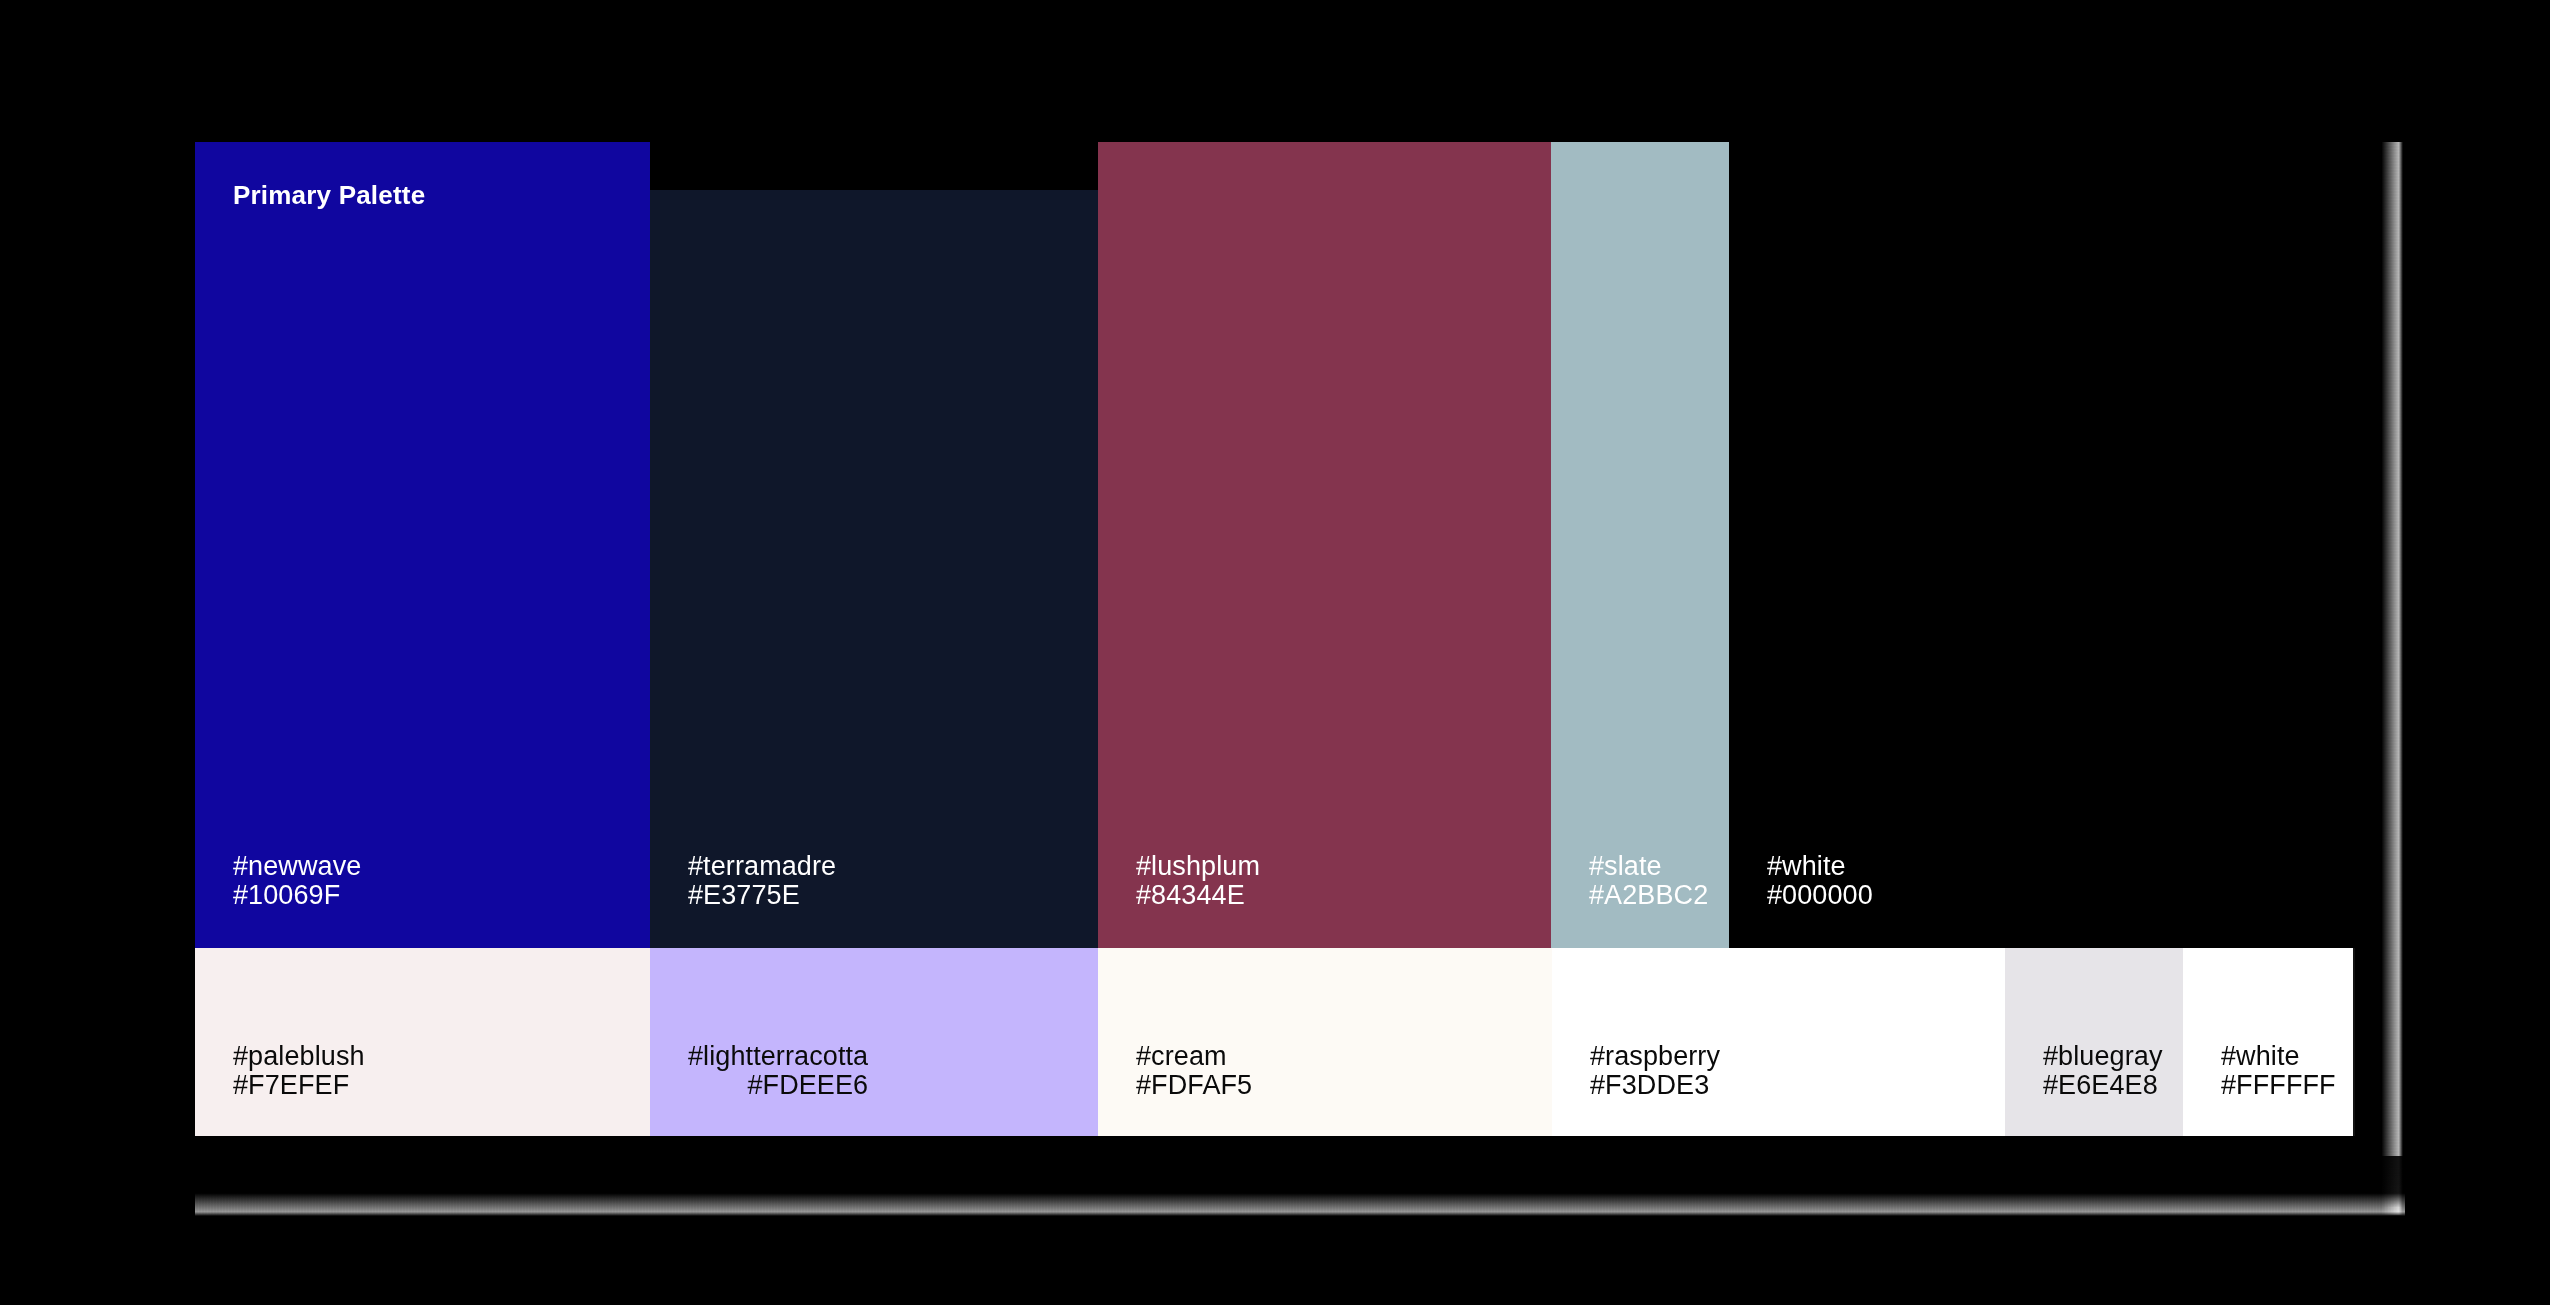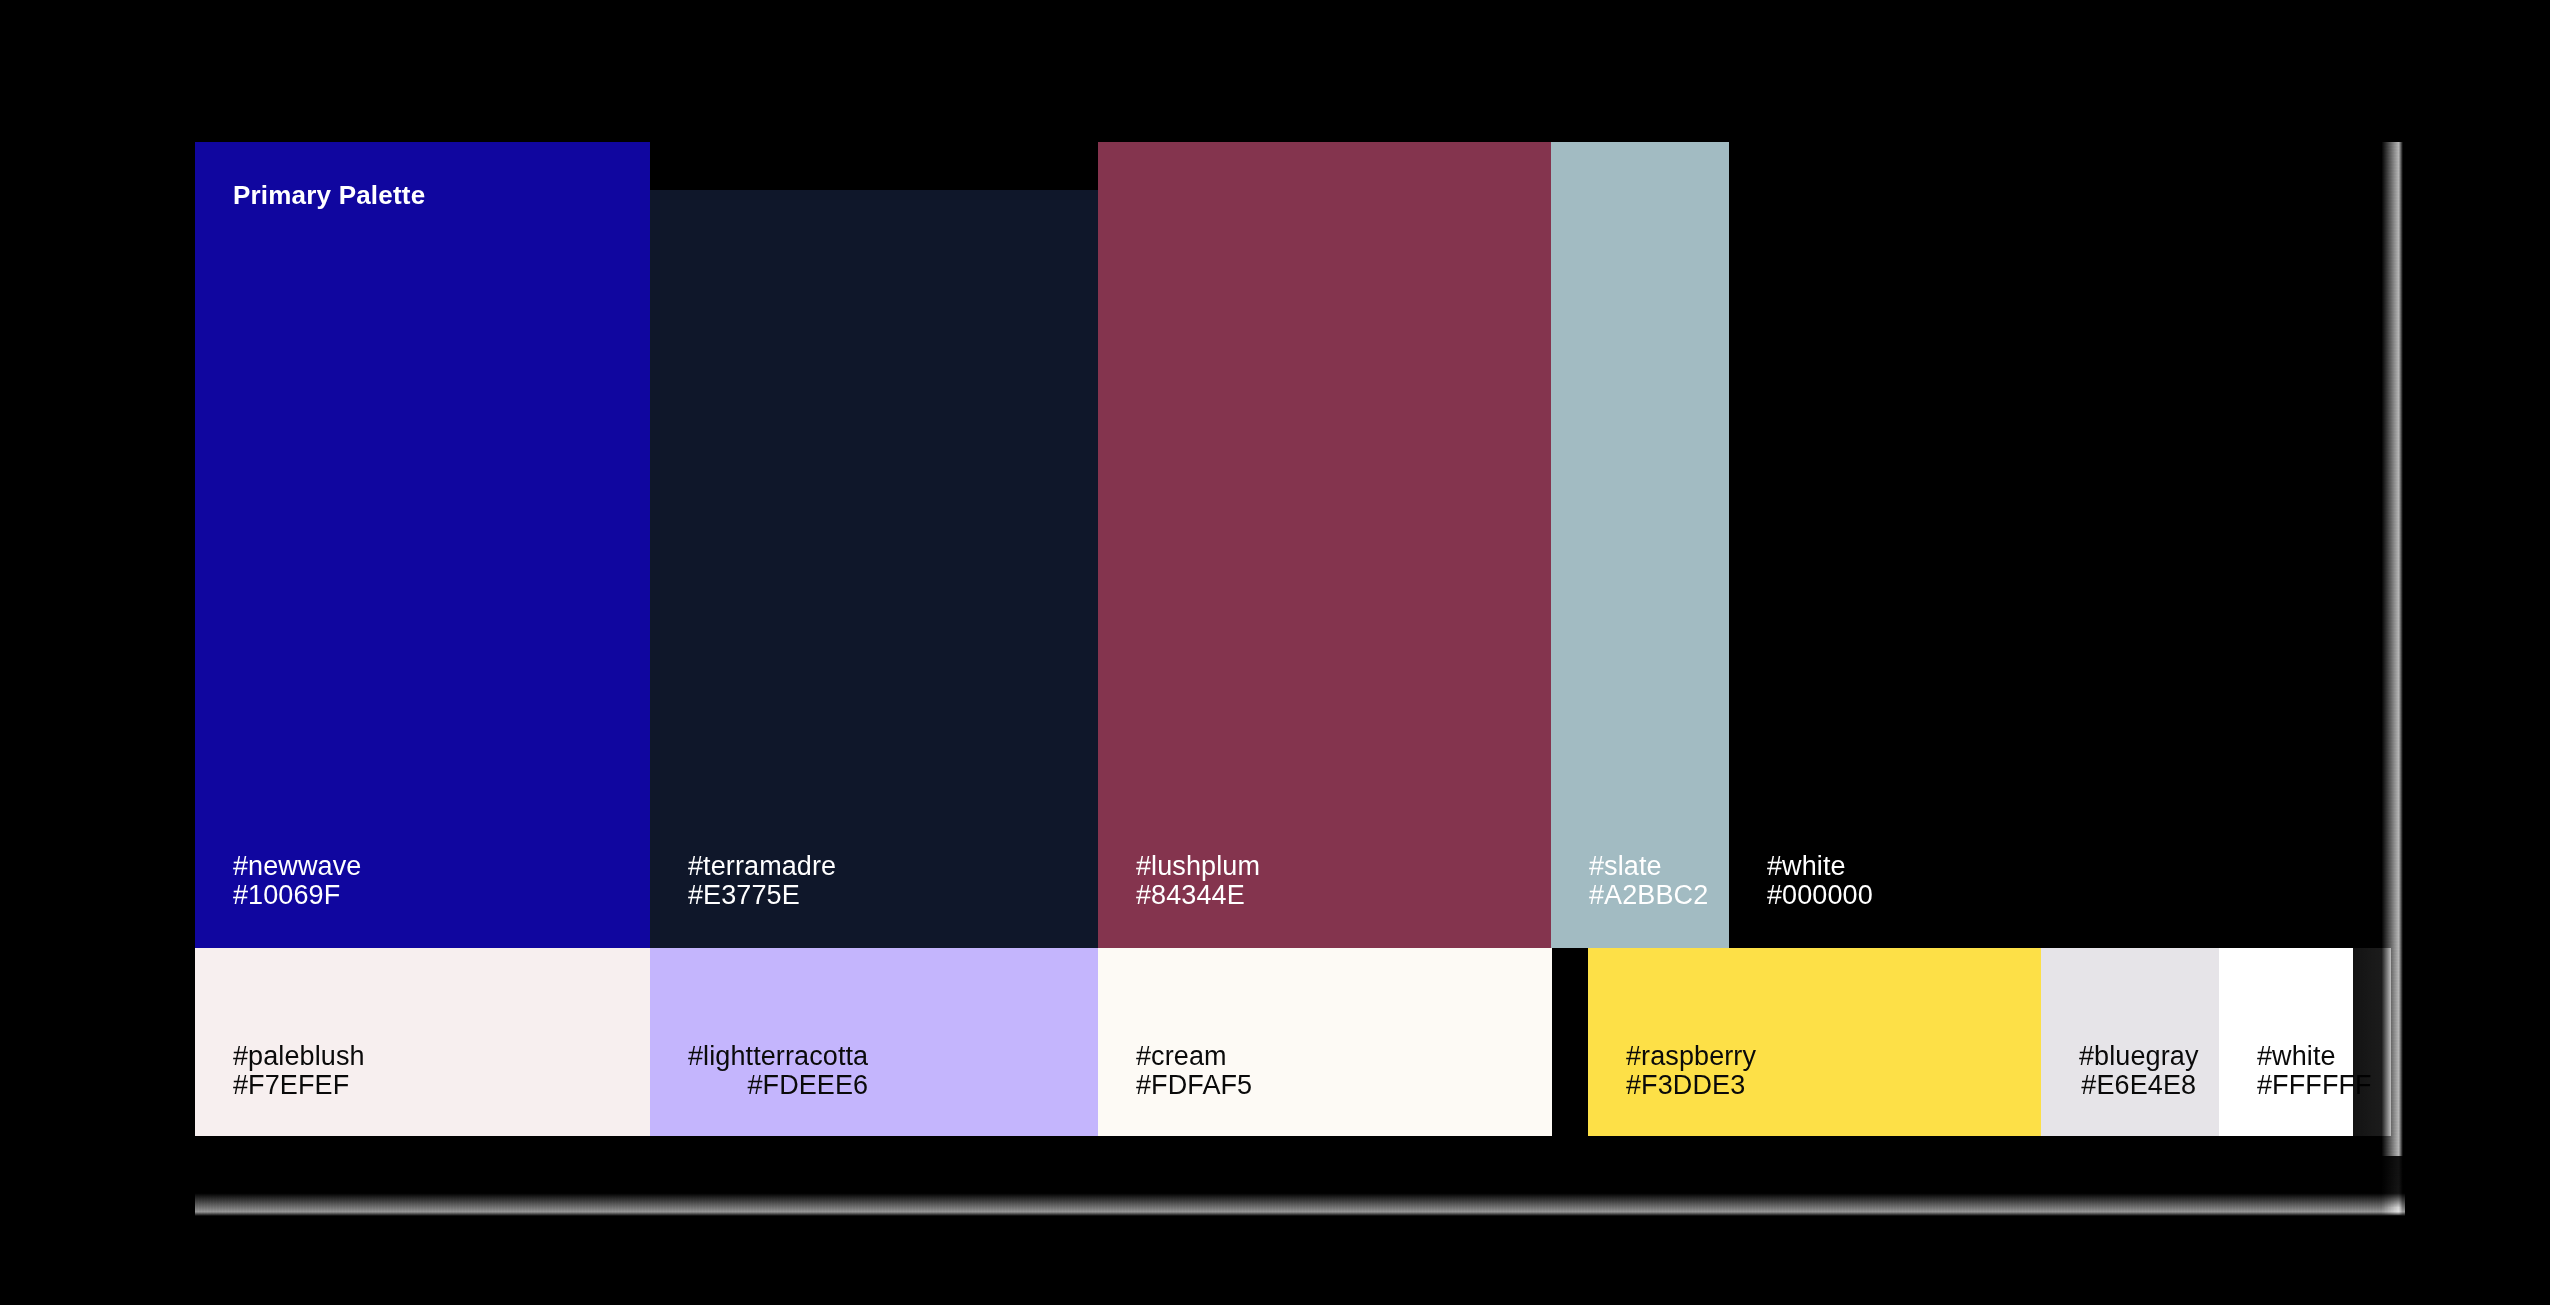--- a/index.html
+++ b/index.html
@@ -160,27 +160,27 @@
           <span class="swatch-name">#lightterracotta</span>
           <span class="swatch-hex">#FDEEE6</span>
         </div>
       </div>
       <div class="swatch" style="background: rgb(253, 250, 245); width: 454px; flex: 0 0 454px;">
         <div class="swatch-labels">
           <span class="swatch-name">#cream</span>
           <span class="swatch-hex">#FDFAF5</span>
         </div>
       </div>
-      <div class="swatch" style="background: #fde047; width: 453px; flex: 0 0 453px; margin-left: 36px;">
+      <div class="swatch" style="background: #ffffff; width: 453px; flex: 0 0 453px;">
         <div class="swatch-labels">
           <span class="swatch-name">#raspberry</span>
           <span class="swatch-hex">#F3DDE3</span>
         </div>
       </div>
-      <div class="swatch" style="background: rgb(230, 228, 232); width: 178px; flex: 0 0 178px; text-align: center;">
+      <div class="swatch" style="background: rgb(230, 228, 232); width: 178px; flex: 0 0 178px;">
         <div class="swatch-labels">
           <span class="swatch-name">#bluegray</span>
           <span class="swatch-hex">#E6E4E8</span>
         </div>
       </div>
       <div class="swatch" style="background: rgb(255, 255, 255); width: 172px; flex: 0 0 172px;">
         <div class="swatch-labels">
           <span class="swatch-name">#white</span>
           <span class="swatch-hex">#FFFFFF</span>
         </div>

